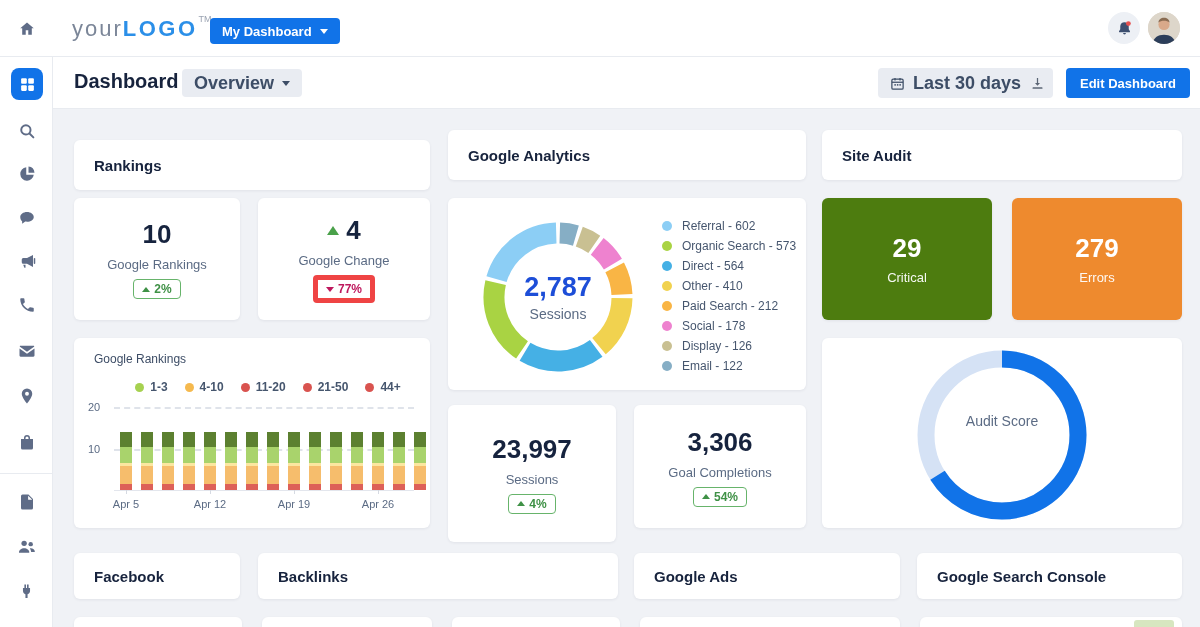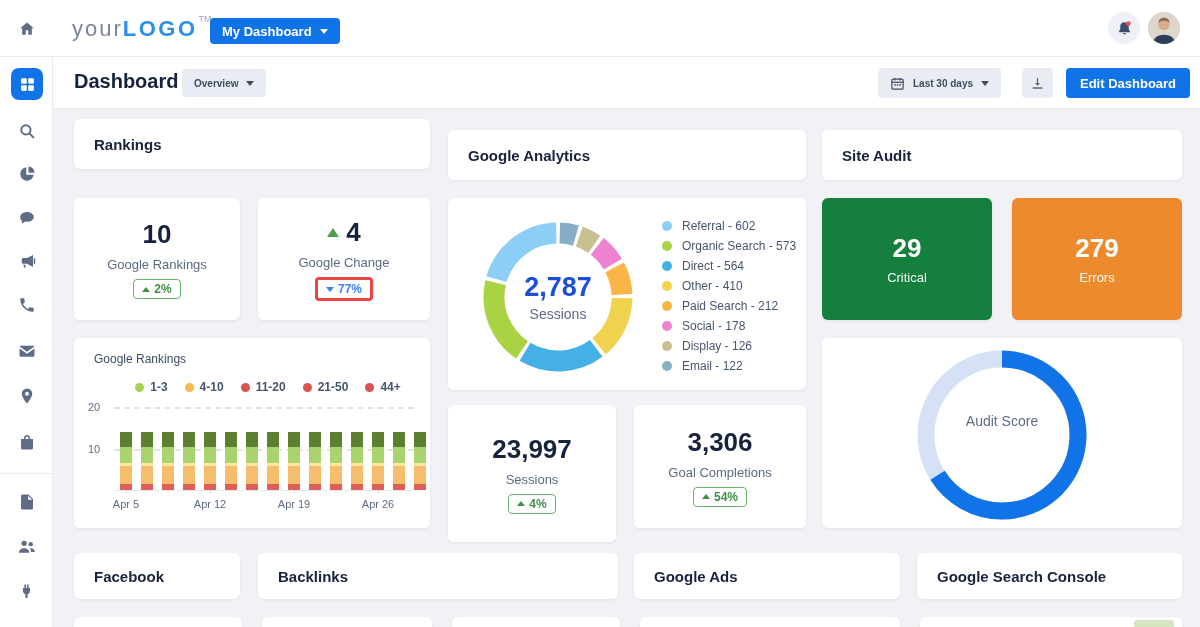--- a/index.html
+++ b/index.html
@@ -21,35 +21,35 @@
 
   
   .sidebar { position:absolute; left:0; top:0; width:53px; height:627px; background:#fff; border-right:1px solid #e8ebf0; z-index:4; }
   .side-ic { position:absolute; left:0; width:53px; height:20px; display:flex; align-items:center; justify-content:center; cursor:pointer; }
   .side-active { position:absolute; left:11px; top:68px; width:32px; height:32px; border-radius:8px; background:#1173e8; display:flex; align-items:center; justify-content:center; cursor:pointer; }
   .side-div { position:absolute; left:0; top:473px; width:53px; border-top:1px solid #e8ebf0; }
 
   
   .toolbar { position:absolute; left:53px; top:57px; width:1147px; height:52px; background:#fff; border-bottom:1px solid #e8ebf0; z-index:3; }
   .page-title { position:absolute; left:21px; top:13px; font-size:20px; font-weight:bold; color:#17233d; }
-  .btn-gray { background:#e9ecf2; color:#3d4d66; border:none; border-radius:4px; font-family:inherit; font-size:10px; font-weight:bold; cursor:pointer; display:inline-flex; align-items:center; justify-content:center; gap:8px; }
+  .btn-gray { background:#e9ecf2; color:#3d4d66; border:none; border-radius:4px; font-family:inherit; font-size:18px; font-weight:bold; cursor:pointer; display:inline-flex; align-items:center; justify-content:center; gap:8px; }
   .overview-btn { position:absolute; left:129px; top:12px; height:28px; padding:0 12px; }
   .range-btn { position:absolute; left:825px; top:11px; height:30px; padding:0 12px; }
   .dl-btn { position:absolute; left:969px; top:11px; width:31px; height:30px; }
   .edit-btn { position:absolute; left:1013px; top:11px; height:30px; padding:0 14px; }
 
   
   .card { position:absolute; background:#fff; border-radius:6px; box-shadow:0 1px 3px rgba(22,35,62,.07); }
   .sec-head { display:flex; align-items:center; padding-left:20px; font-size:15px; font-weight:bold; color:#17233d; }
   .stat { display:flex; flex-direction:column; align-items:center; justify-content:center; gap:7px; }
   .stat .num { font-size:26px; font-weight:bold; color:#16233e; display:flex; align-items:center; gap:5px; }
   .stat .lbl { font-size:13px; color:#5b6b84; }
   .badge { display:inline-flex; align-items:center; gap:4px; font-size:12px; font-weight:bold; border-radius:4px; padding:2px 8px; background:#fff; }
   .badge.up { color:#3f9146; border:1px solid #67b46b; }
-  .badge.down { color:#3b82f6; border:3px solid #ef4444; }
+  .badge.down { color:#be185d; border:5px solid #ef4444; }
   .tri-u { width:0;height:0;border-left:4px solid transparent;border-right:4px solid transparent;border-bottom:5px solid currentColor; }
   .tri-d { width:0;height:0;border-left:4px solid transparent;border-right:4px solid transparent;border-top:5px solid currentColor; }
   .num-arrow { width:0;height:0;border-left:6px solid transparent;border-right:6px solid transparent;border-bottom:9px solid #4aa14a; margin-right:2px; }
   .color-card { display:flex; flex-direction:column; align-items:center; justify-content:center; gap:6px; color:#fff; }
   .color-card .num { font-size:26px; font-weight:bold; }
   .color-card .lbl { font-size:13px; opacity:.95; }
 
   
   .donut-center { position:absolute; text-align:center; }
   .donut-center .dn { font-size:27px; font-weight:bold; color:#1d4ed8; }
@@ -225,21 +225,21 @@
           <path d="M11 3h2v8h3l-4 4.5L8 11h3V3z"></path>
           <rect x="4" y="18" width="16" height="2.4" rx="1"></rect>
         </g>
       </svg>
   </button>
   <button class="btn-blue edit-btn">
     <span>Edit Dashboard</span>
   </button>
 </div>
 
-<div class="card sec-head" style="left:74px; top:119px; width:356px; height:50px;">
+<div class="card sec-head" style="left:74px; top:140px; width:356px; height:50px;">
     <span>Rankings</span>
   </div>
 <div class="card sec-head" style="left:448px; top:130px; width:358px; height:50px;">
     <span>Google Analytics</span>
   </div>
 <div class="card sec-head" style="left:822px; top:130px; width:360px; height:50px;">
     <span>Site Audit</span>
   </div>
 
 <div class="card stat" style="left:74px; top:198px; width:166px; height:122px;">
@@ -471,21 +471,21 @@
 </div>
 <div class="card stat" style="left:634px; top:405px; width:172px; height:123px;">
   <div class="num">3,306</div>
   <div class="lbl">Goal Completions</div>
   <div class="badge up">
       <span class="tri-u"></span>
       <span>54%</span>
     </div>
 </div>
 
-<div class="card color-card" style="left:822px; top:198px; width:170px; height:122px; background:#15803d;">
+<div class="card color-card" style="left:822px; top:198px; width:170px; height:122px; background:#4d7c0f;">
   <div class="num">29</div>
   <div class="lbl">Critical</div>
 </div>
 <div class="card color-card" style="left:1012px; top:198px; width:170px; height:122px; background:#ee8a2e;">
   <div class="num">279</div>
   <div class="lbl">Errors</div>
 </div>
 <div class="card" style="left:822px; top:338px; width:360px; height:190px;">
   <svg id="audit-donut" width="170" height="170" style="position:absolute; left:95px; top:12px;">
       <circle cx="85" cy="85" r="76" fill="none" stroke="#d5e2f5" stroke-width="17"></circle>

